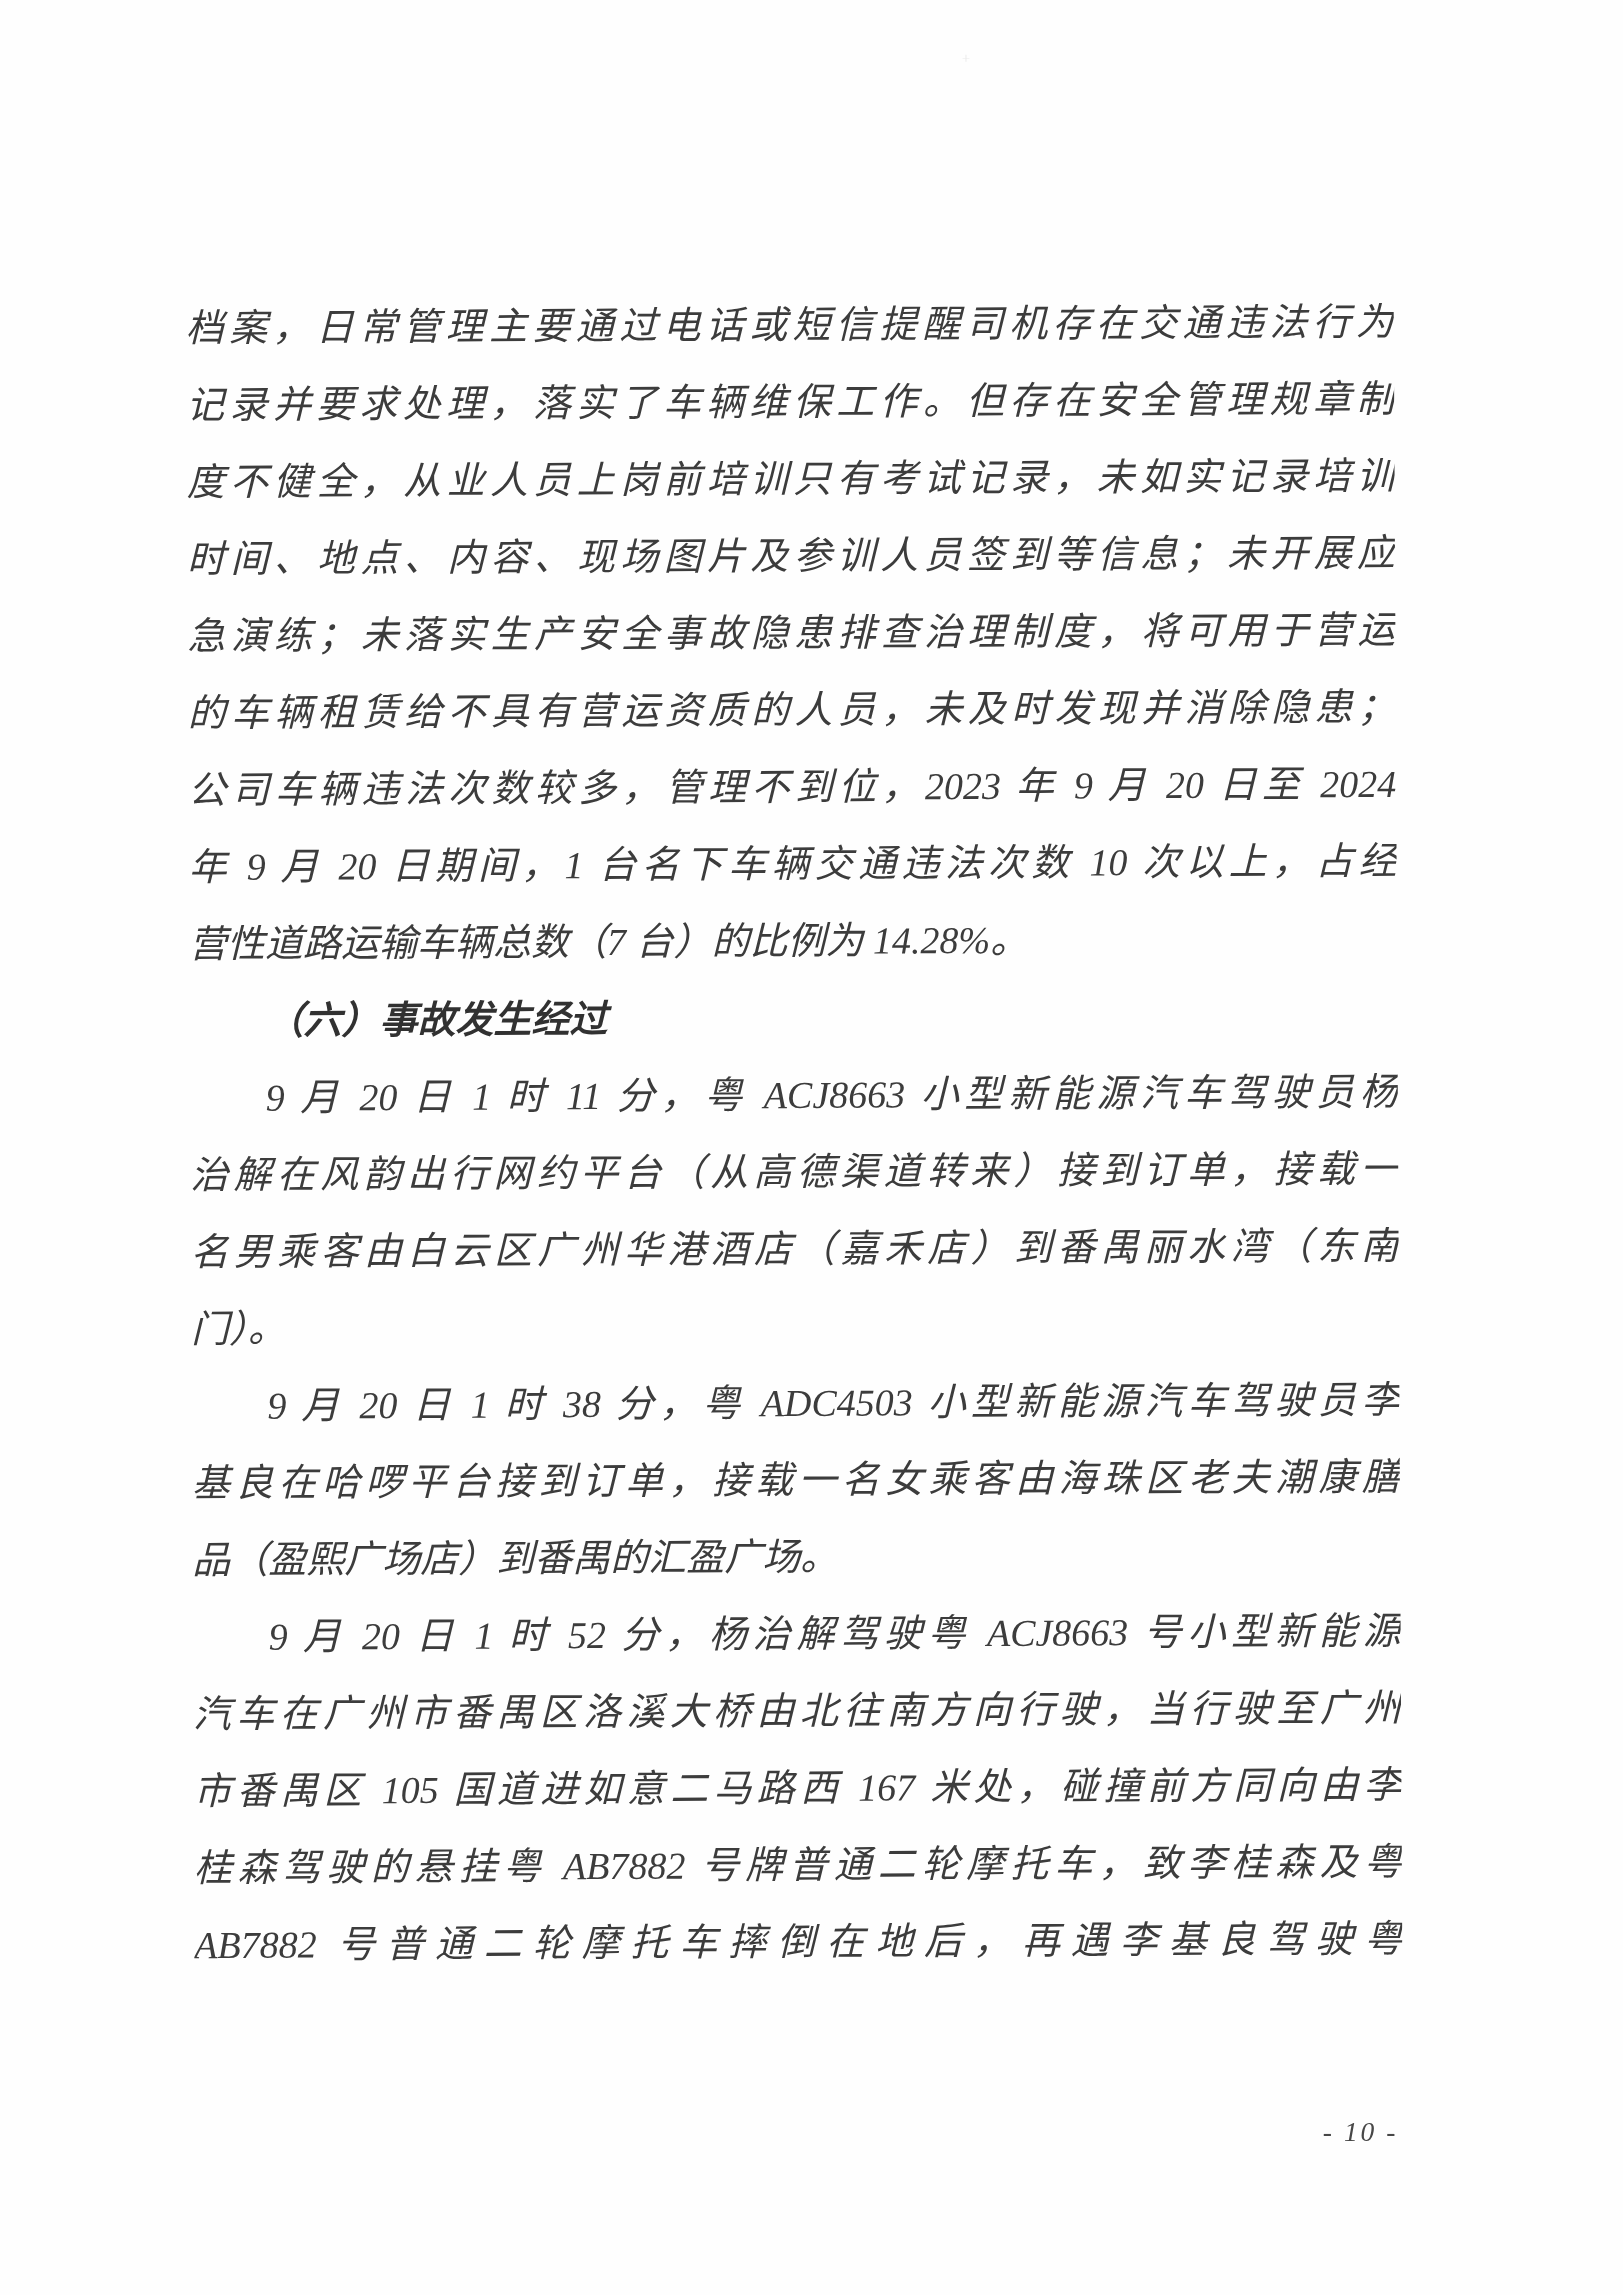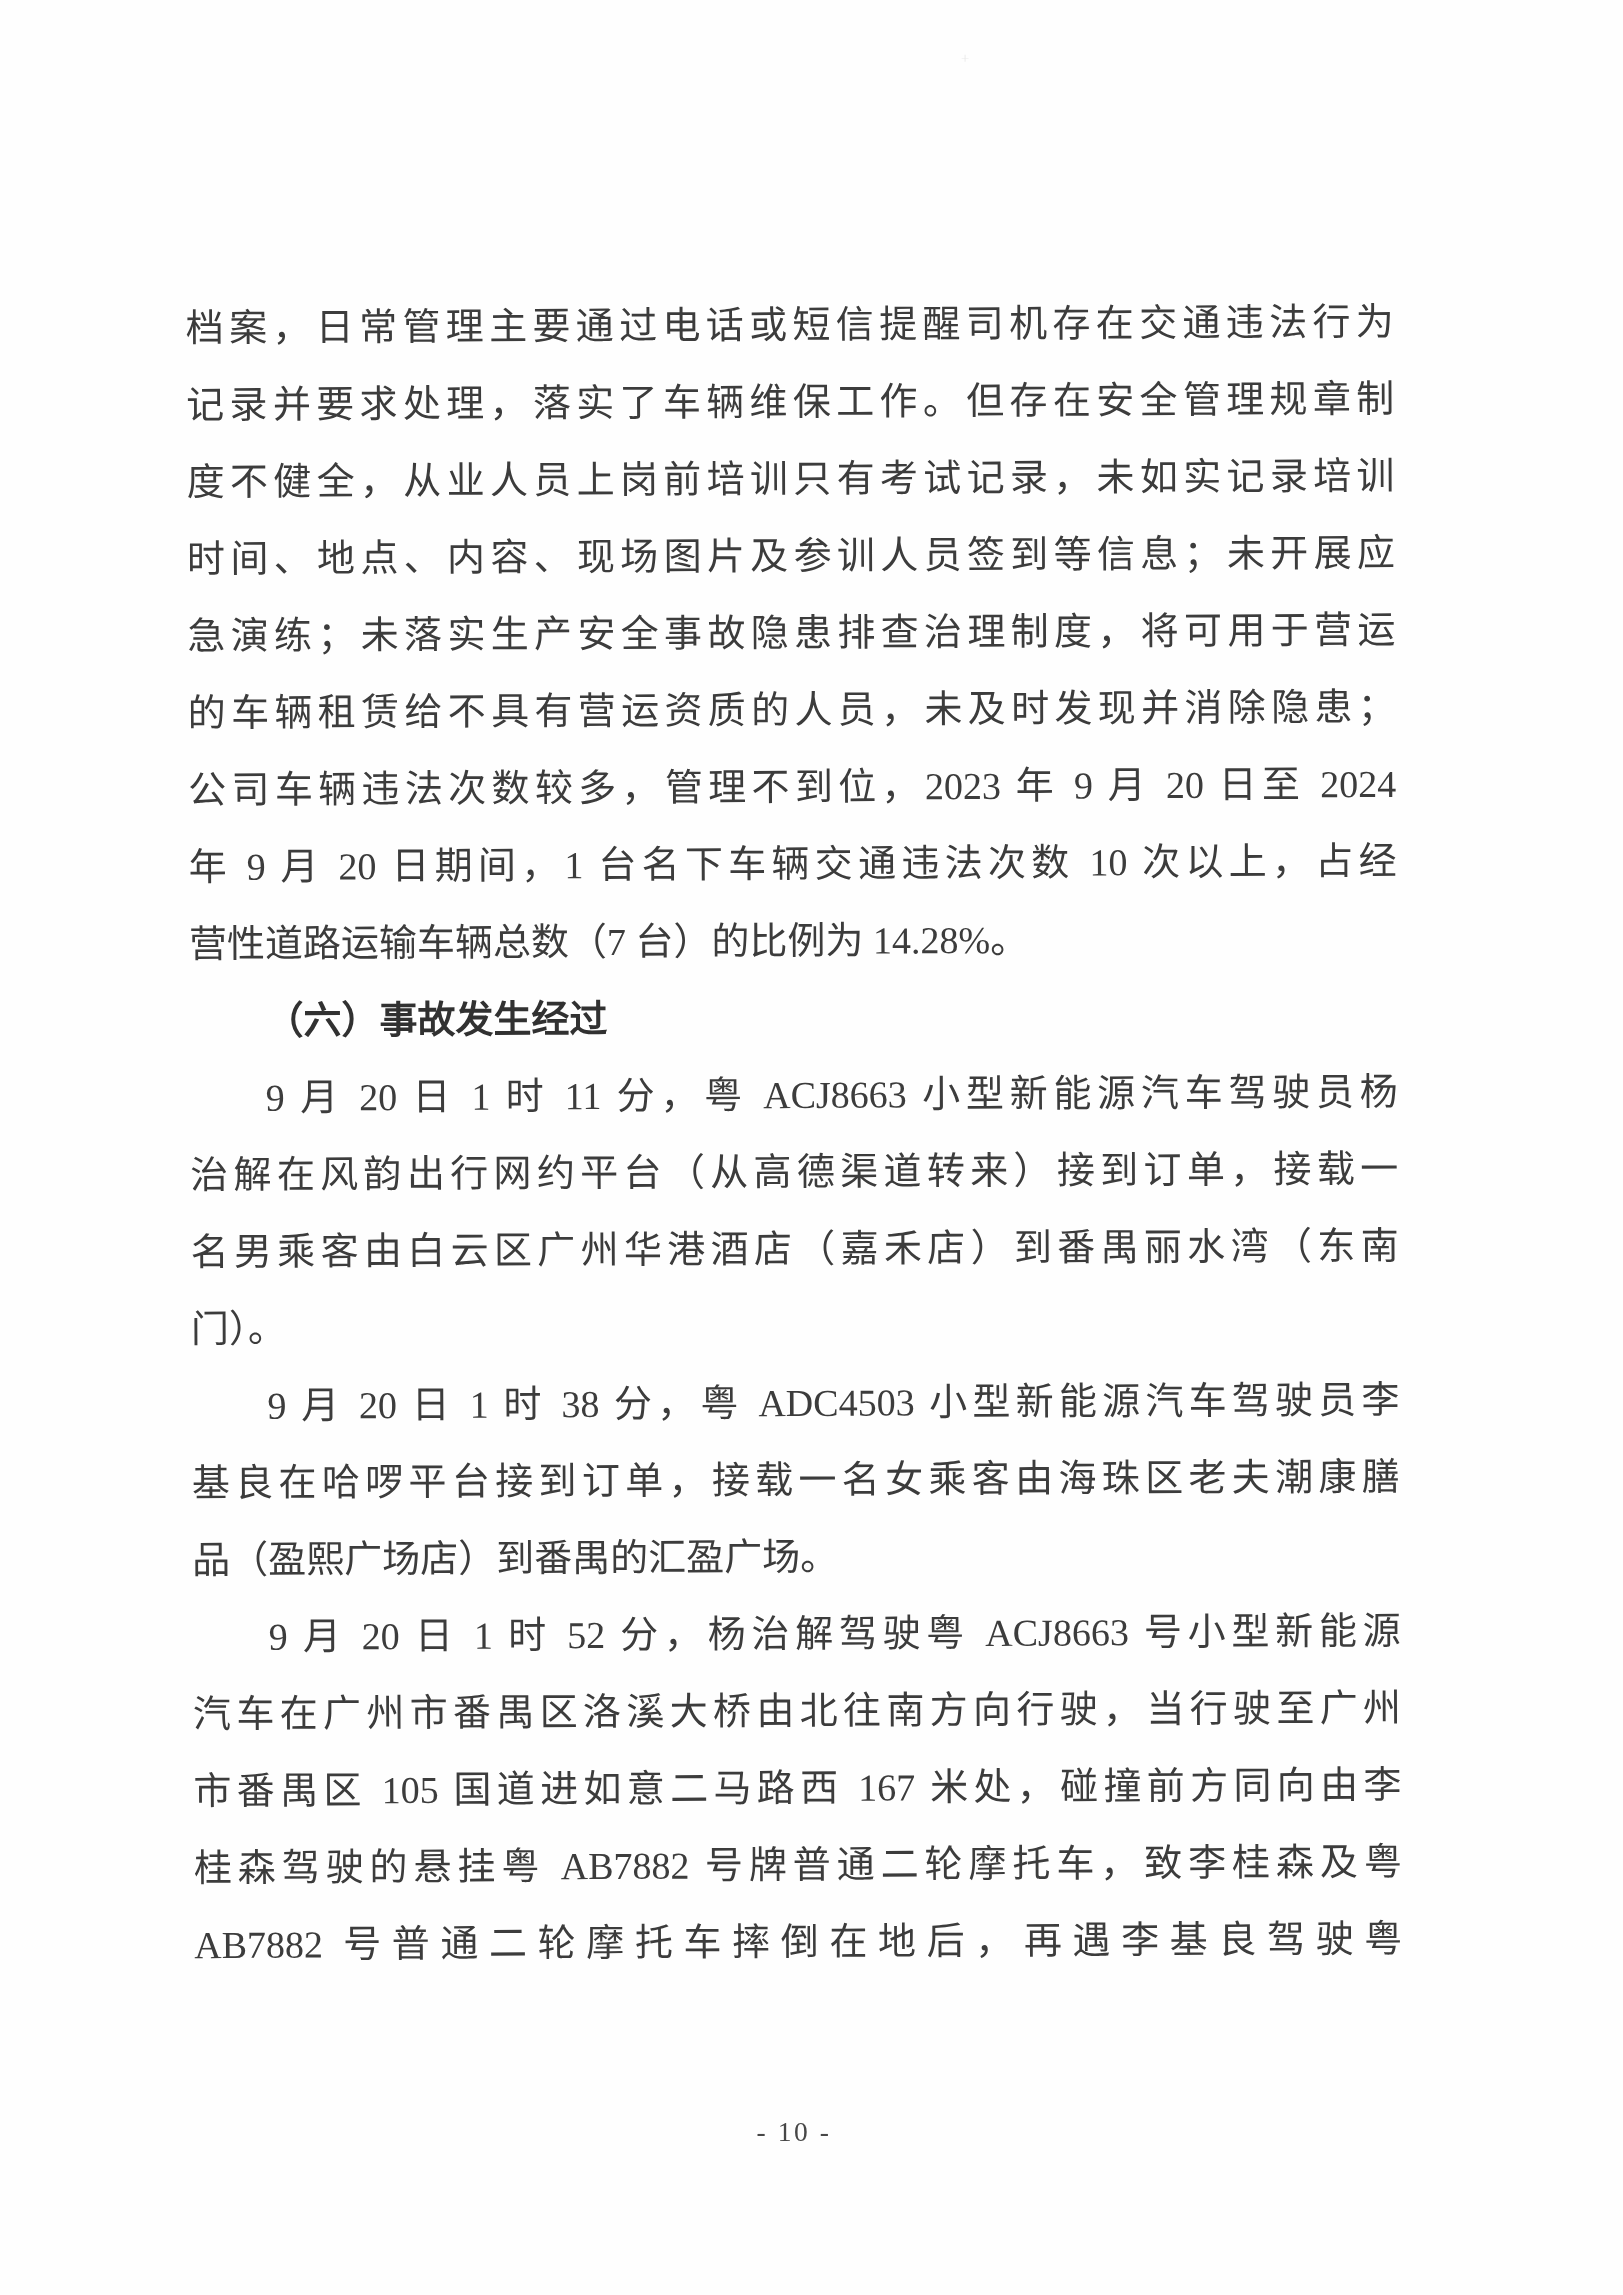--- a/index.html
+++ b/index.html
@@ -11,20 +11,21 @@
     height: 2295px;
     position: relative;
     background: #ffffff;
     font-family: "Liberation Serif", "DejaVu Serif", serif;
     overflow: hidden;
   }
   .page {
     position: absolute;
     inset: 0;
     background: #fefefe;
+    font-style: italic;
   }
   
   .scan-artifact {
     position: absolute;
     left: 961px;
     top: 50px;
     font-size: 14.4px;
     color: #e9e9e9;
     user-select: none;
   }
@@ -56,21 +57,21 @@
     font-weight: bold;
     color: #313131;
     text-align-last: left;
     text-indent: 76px;
   }
   .page-number {
     position: absolute;
     left: 190px;
     top: 2112px;
     width: 1208px;
-    text-align: center;
+    text-align: right;
     font-size: 27.5px;
     line-height: 39px;
     color: #474747;
     letter-spacing: 2.6px;
   }
 </style>
 </head>
 <body>
 
 <div class="page">

